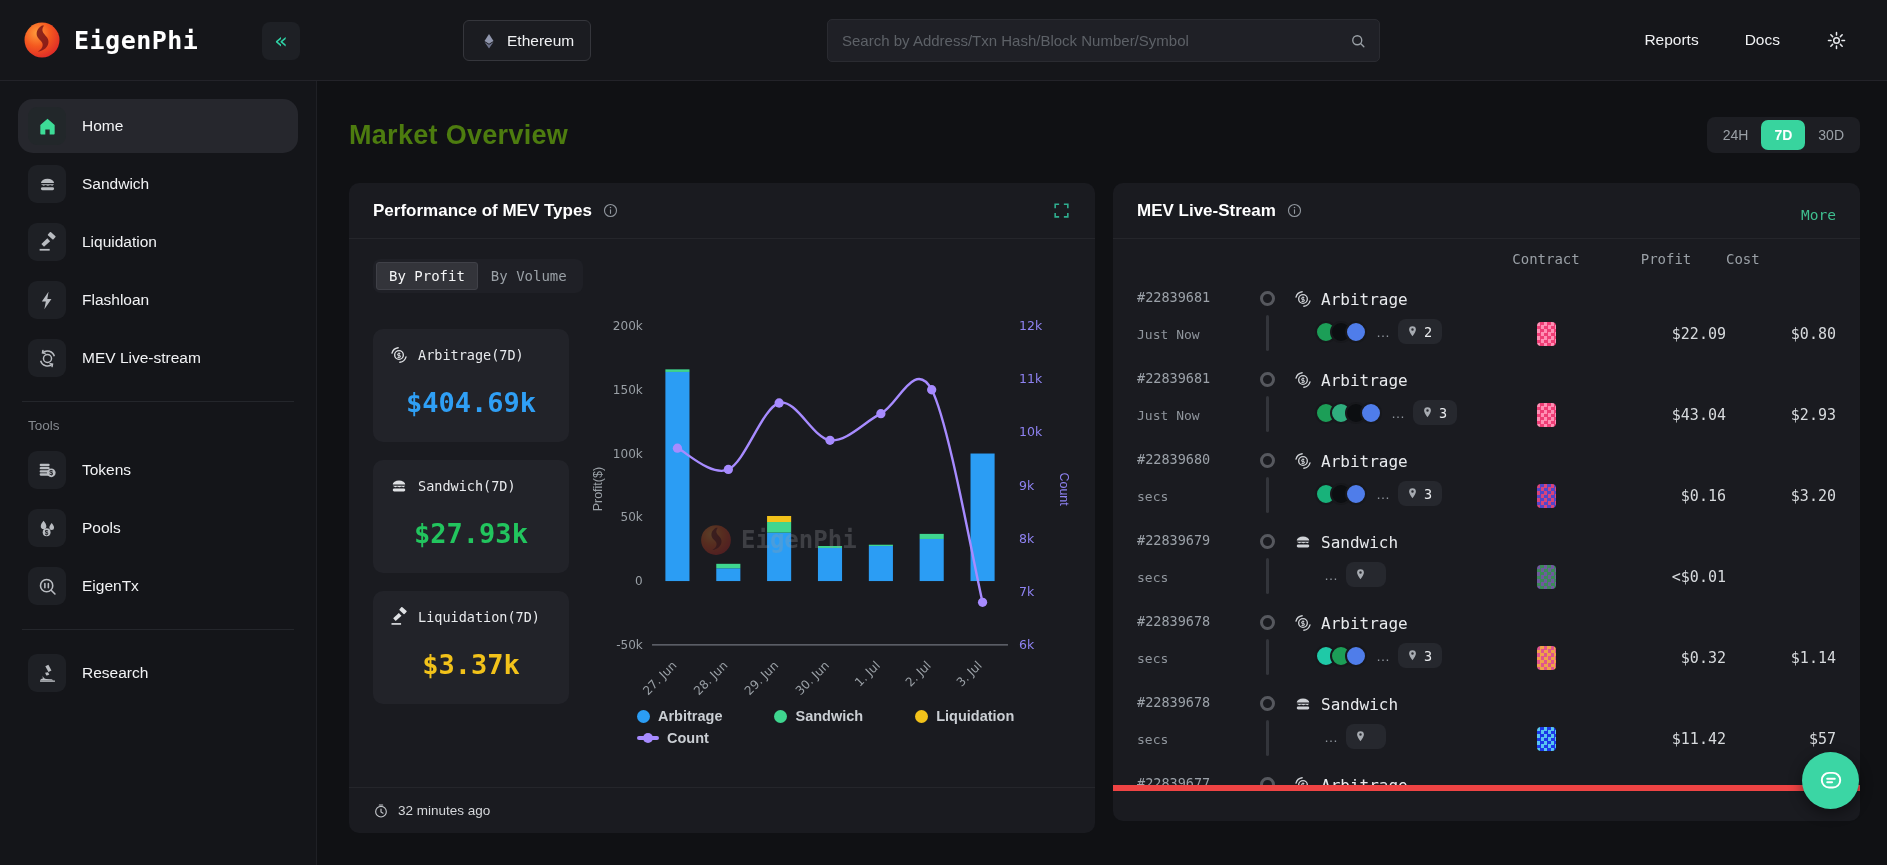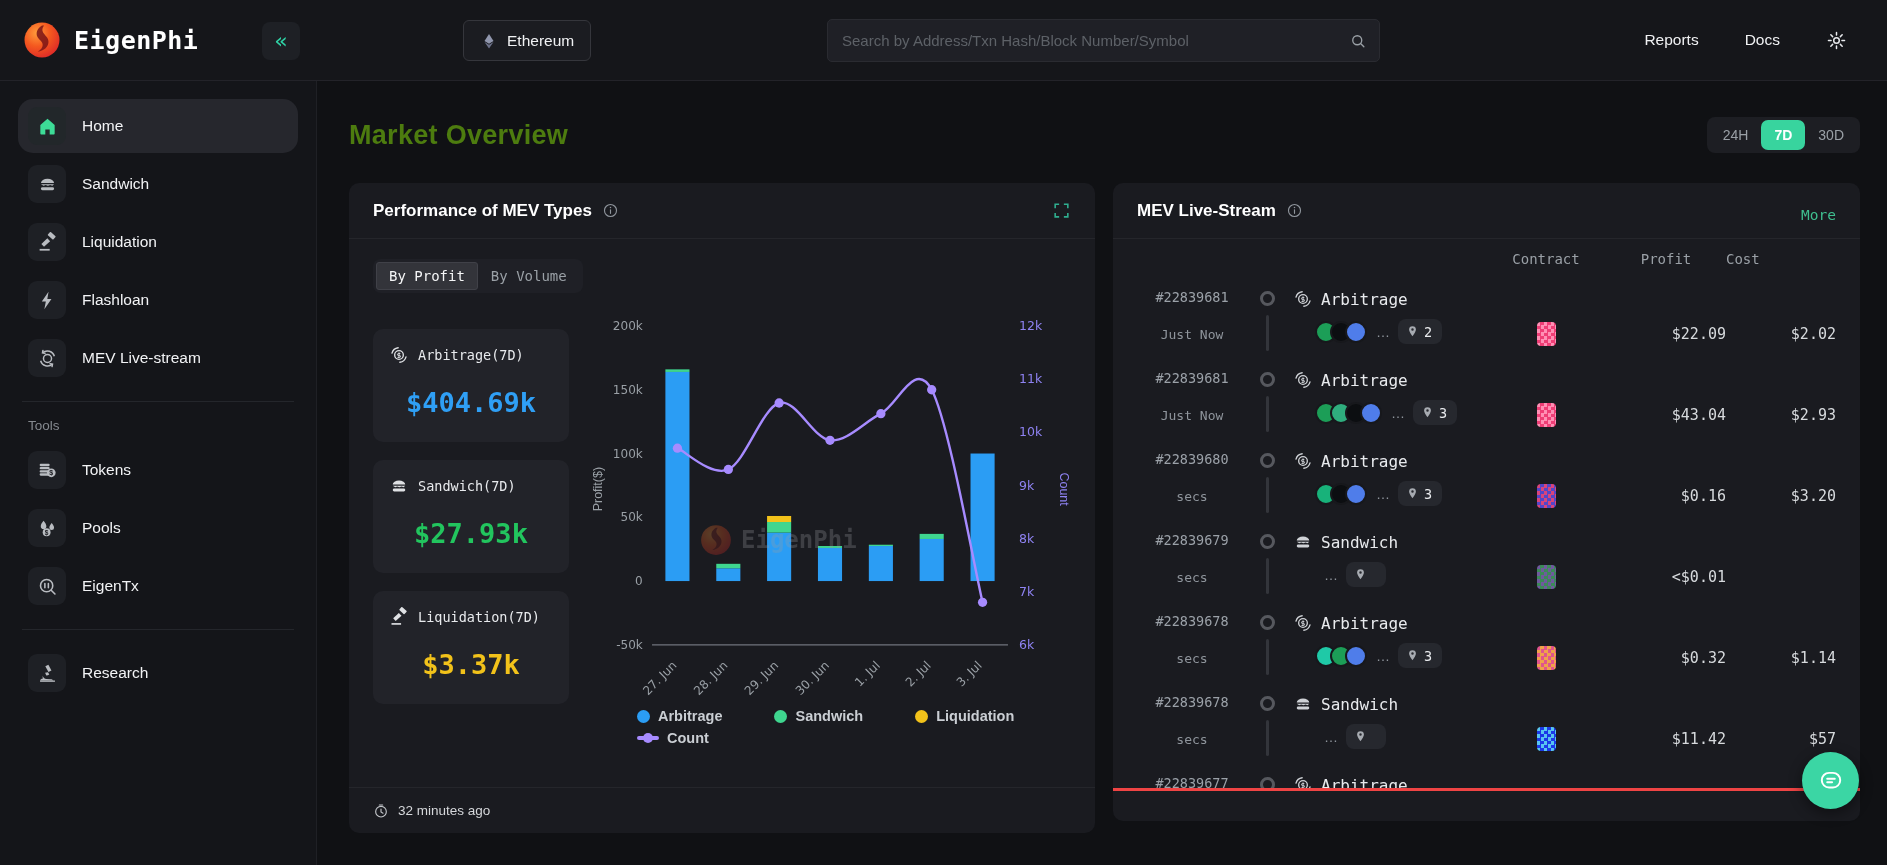--- a/index.html
+++ b/index.html
@@ -107,21 +107,21 @@
     padding:0 24px; color:#d5d7da; font-size:13.5px; }
   .p-foot svg { width:16px; height:16px; color:#c3c6ca; }
 
   
   .thead { display:grid; grid-template-columns:110px 40px 1fr 120px 120px 110px; padding:0 24px;
     height:40px; align-items:center; color:#9aa0a6; font-size:14px;
     font-family:"DejaVu Sans Mono",monospace; }
   .thead .c3 { grid-column:4; text-align:center; }
   .thead .c4 { grid-column:5; text-align:center; }
   .thead .c5 { grid-column:6; }
-  .rows { height:512px; overflow:hidden; border-bottom:3px solid #ef4444;text-align:center; }
+  .rows { height:512px; overflow:hidden; border-bottom:6px solid #ef4444; }
   .lrow { display:grid; grid-template-columns:110px 40px 1fr 120px 120px 110px; padding:10px 24px 0;
     height:81px; cursor:pointer; }
   .cell-id { font-family:"DejaVu Sans Mono",monospace; }
   .block-num { color:#9ba1a8; font-size:13.5px; }
   .row-time { color:#8f959c; font-size:13px; margin-top:22px; }
   .cell-status { display:flex; flex-direction:column; align-items:center; }
   .ring { width:15px; height:15px; border:3.5px solid #56585e; border-radius:50%; margin-top:2px; }
   .vline { width:3px; height:36px; background:#33353b; margin-top:9px; border-radius:2px; }
   .cell-main { padding-left:6px; }
   .type-line { display:flex; align-items:center; gap:8px; color:#e8eaed; font-size:16px;
@@ -523,21 +523,21 @@
                     </svg>
                   </span>
                   <span class="cnt">2</span>
                 </span>
               </div>
             </div>
             <div class="cell-mid">
               <span class="blockie" style="--c1:#ef3e76;--c2:#ff8fb4"></span>
             </div>
             <div class="cell-num">$22.09</div>
-            <div class="cell-num">$2.02</div>
+            <div class="cell-num">$0.80</div>
           </div>
           <div class="lrow">
             <div class="cell-id">
               <div class="block-num">#22839681</div>
               <div class="row-time mono">Just Now</div>
             </div>
             <div class="cell-status">
               <span class="ring"></span>
               <span class="vline"></span>
             </div>

